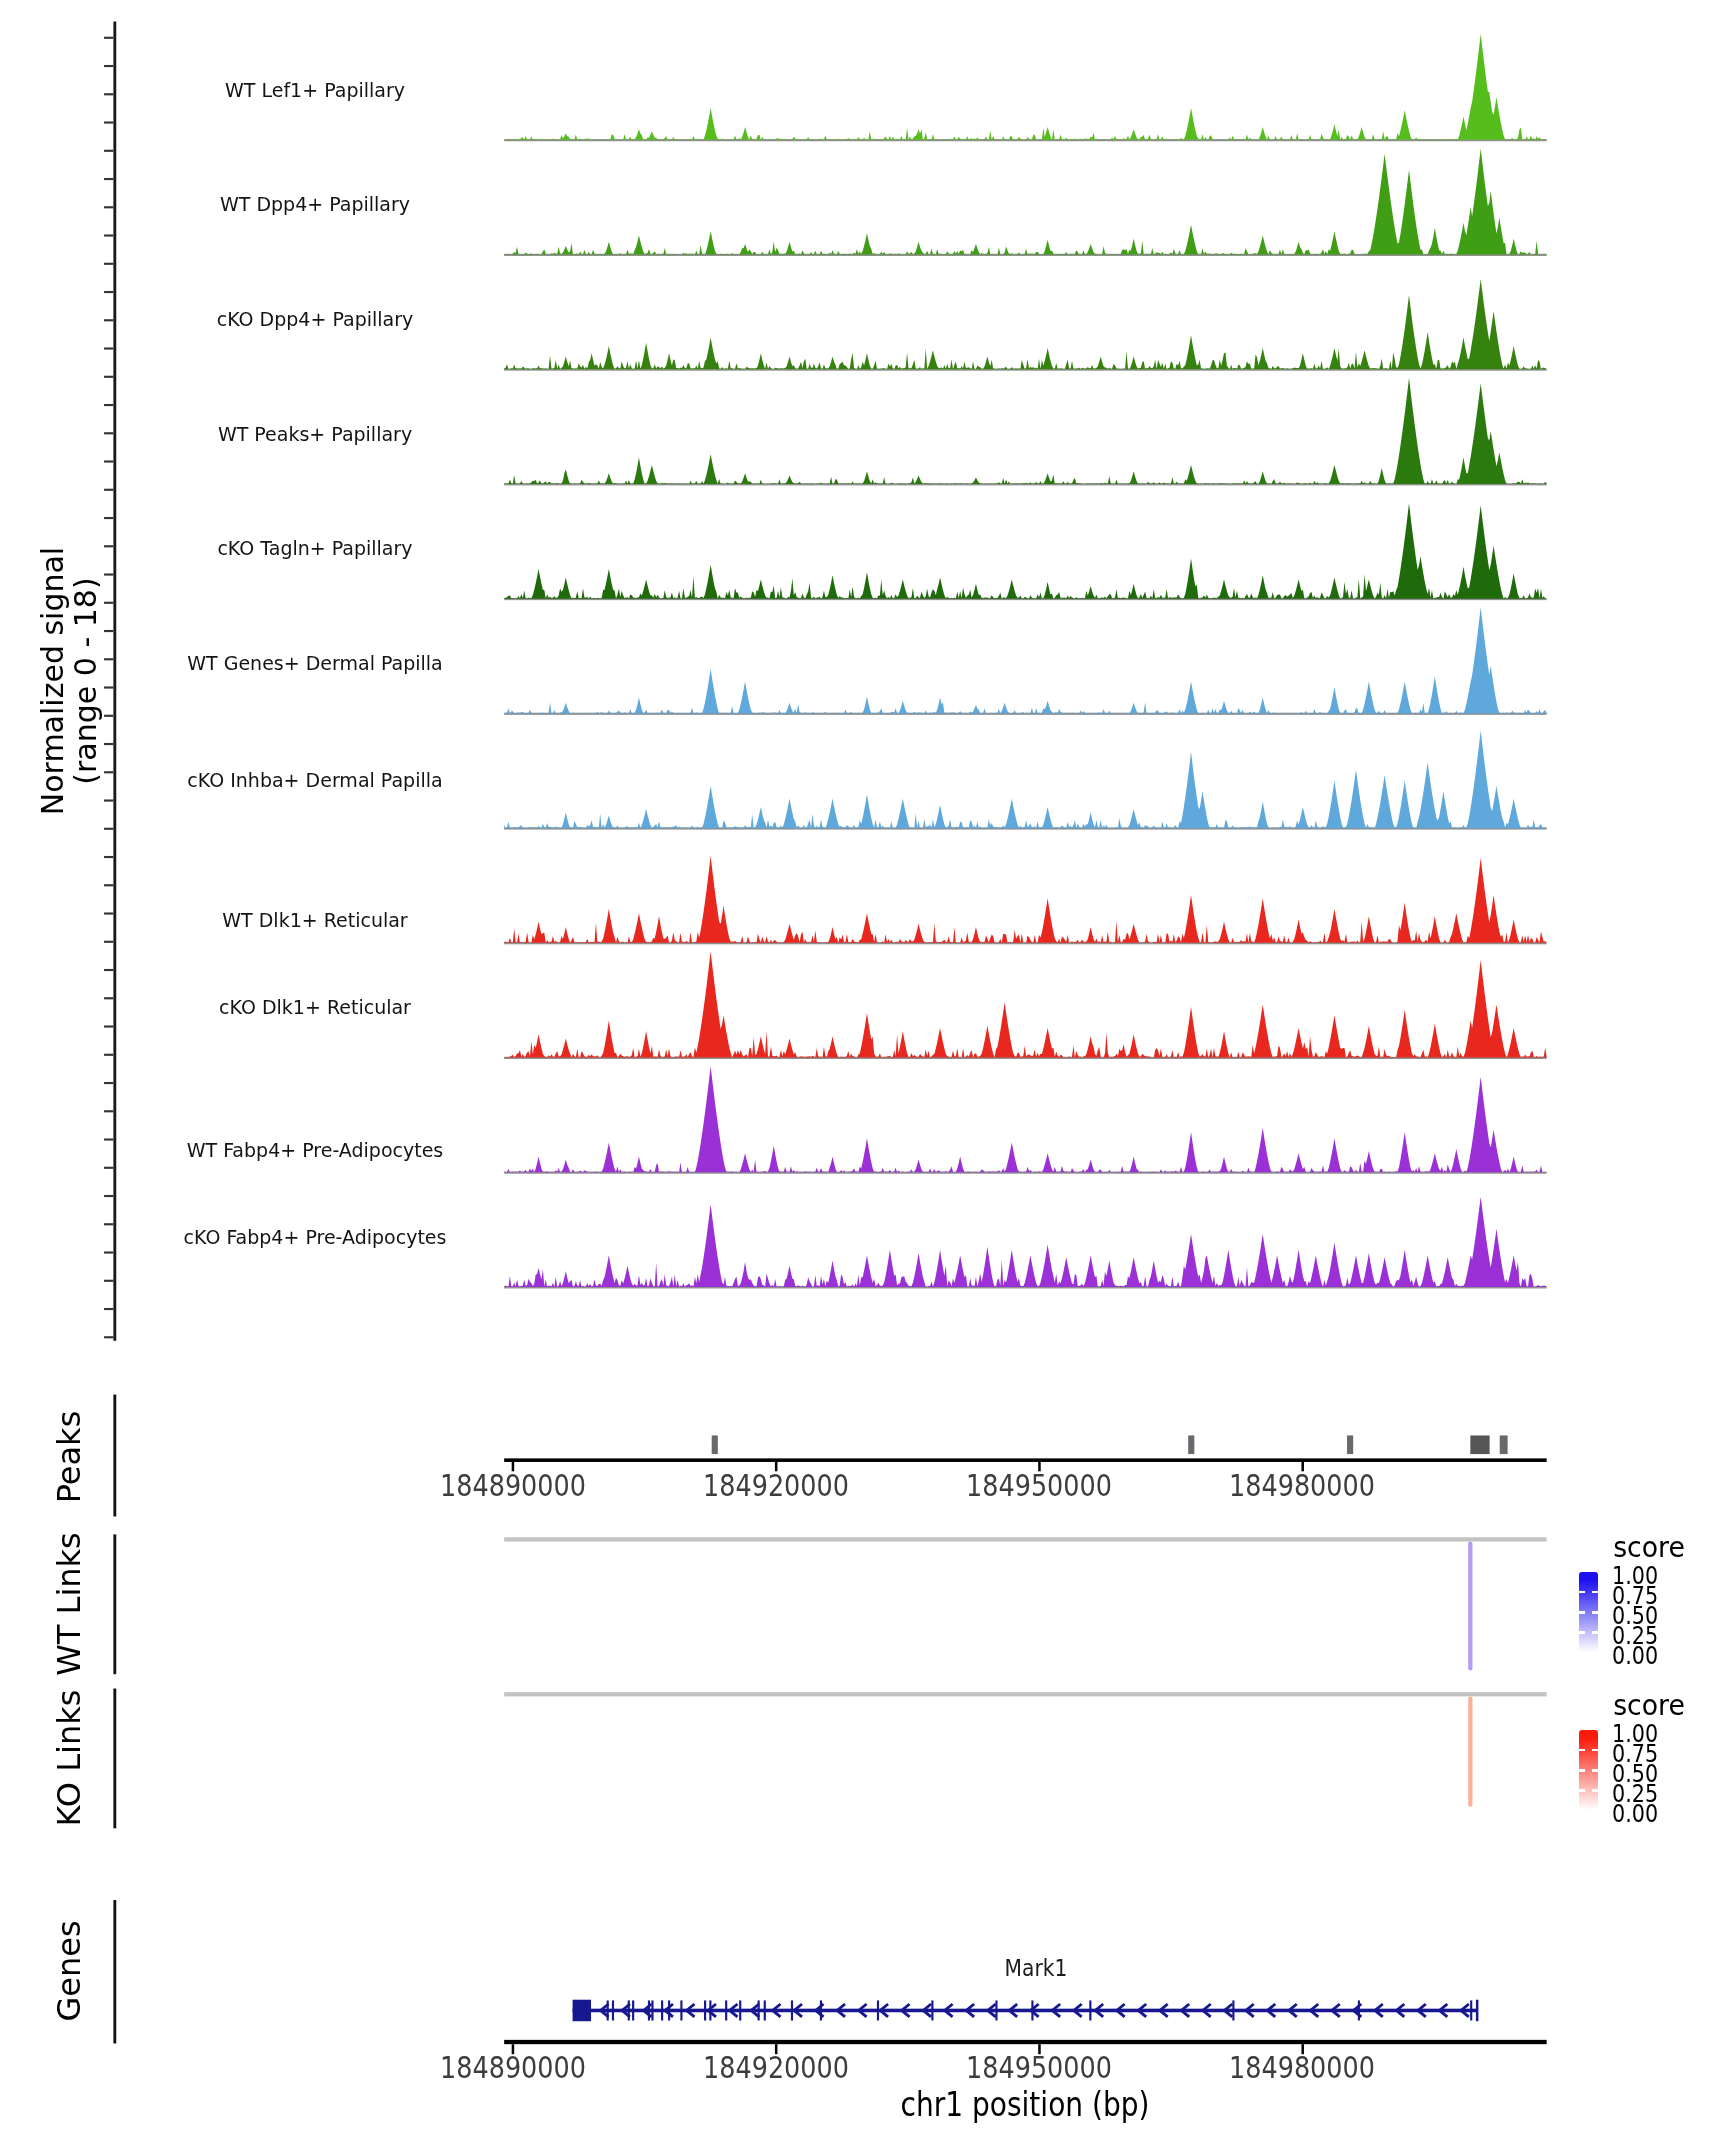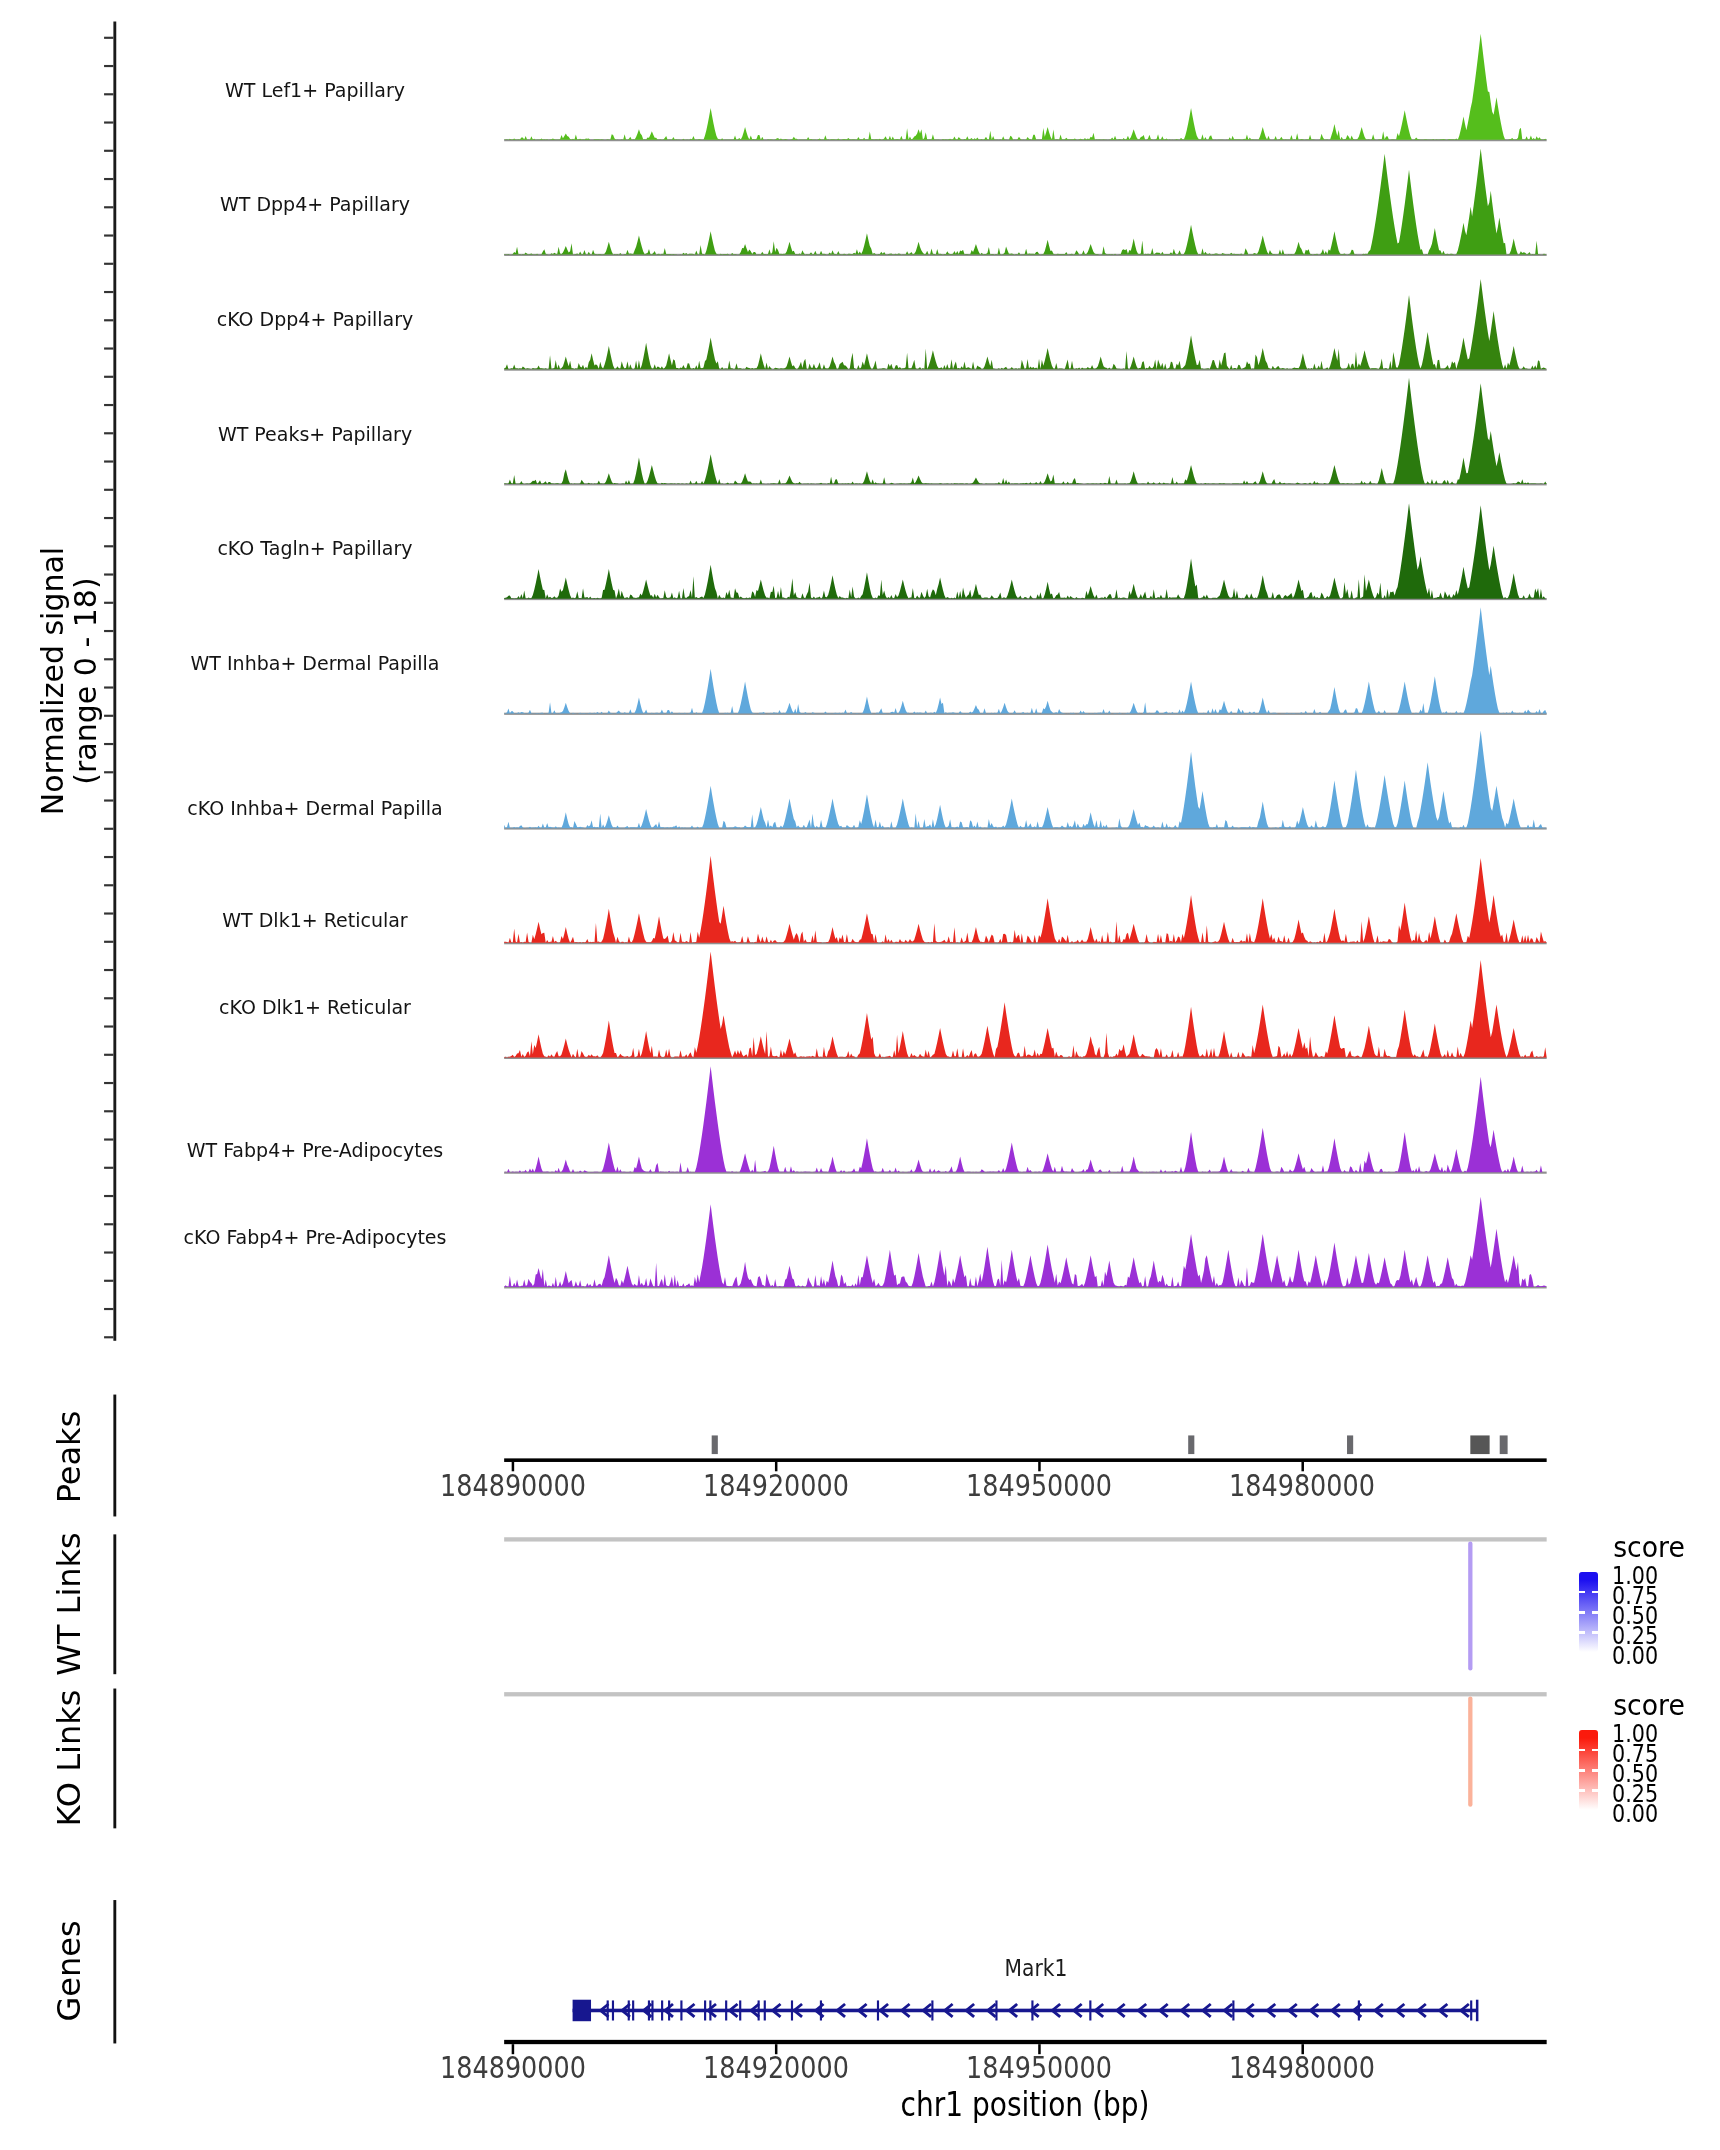--- a/index.html
+++ b/index.html
@@ -203,22 +203,22 @@
   <div class="abs gene-name" style="left:1036px;top:1968px;">Mark1</div>
 
   <div class="abs xlabel" style="left:1025px;top:2085px;">chr1 position (bp)</div>
 
   <div id="html-layer">
       <div class="abs track-label" style="left:315px;top:90px;">WT Lef1+ Papillary</div>
       <div class="abs track-label" style="left:315px;top:204px;">WT Dpp4+ Papillary</div>
       <div class="abs track-label" style="left:315px;top:319px;">cKO Dpp4+ Papillary</div>
       <div class="abs track-label" style="left:315px;top:434px;">WT Peaks+ Papillary</div>
       <div class="abs track-label" style="left:315px;top:548px;">cKO Tagln+ Papillary</div>
-      <div class="abs track-label" style="left:315px;top:663px;">WT Inhba+ Dermal Papilla</div>
-      <div class="abs track-label" style="left:315px;top:808px;text-align:right;">cKO Inhba+ Dermal Papilla</div>
+      <div class="abs track-label" style="left:315px;top:663px;">WT Genes+ Dermal Papilla</div>
+      <div class="abs track-label" style="left:315px;top:780px;text-align:right;">cKO Inhba+ Dermal Papilla</div>
       <div class="abs track-label" style="left:315px;top:920px;">WT Dlk1+ Reticular</div>
       <div class="abs track-label" style="left:315px;top:1007px;">cKO Dlk1+ Reticular</div>
       <div class="abs track-label" style="left:315px;top:1102px;margin-top:48px;">WT Fabp4+ Pre-Adipocytes</div>
       <div class="abs track-label" style="left:315px;top:1237px;">cKO Fabp4+ Pre-Adipocytes</div>
       <div class="abs tick-label" style="left:513px;top:1468px;">184890000</div>
       <div class="abs tick-label" style="left:776px;top:1468px;">184920000</div>
       <div class="abs tick-label" style="left:1039px;top:1468px;">184950000</div>
       <div class="abs tick-label" style="left:1302px;top:1468px;">184980000</div>
       <div class="abs tick-label" style="left:513px;top:2050px;">184890000</div>
       <div class="abs tick-label" style="left:776px;top:2050px;">184920000</div>

